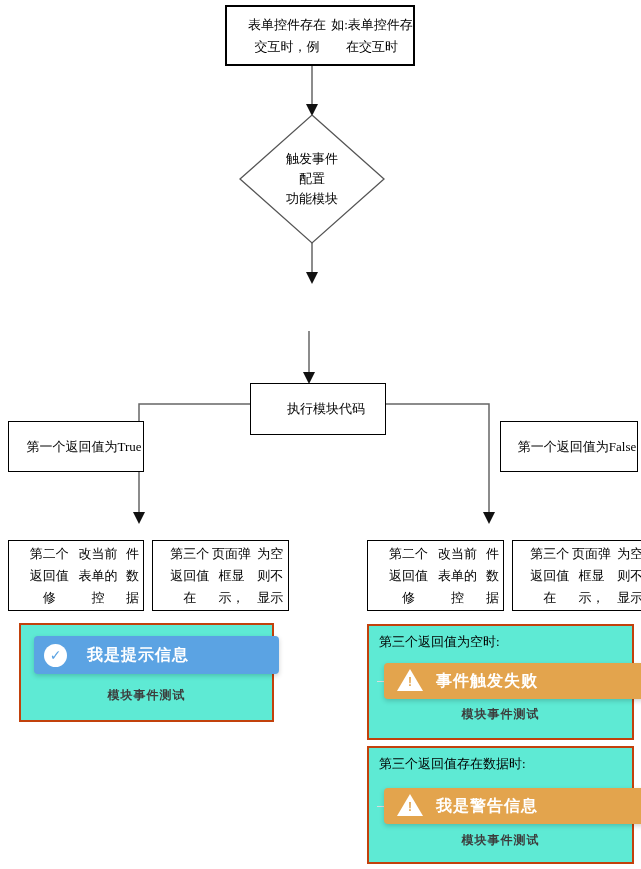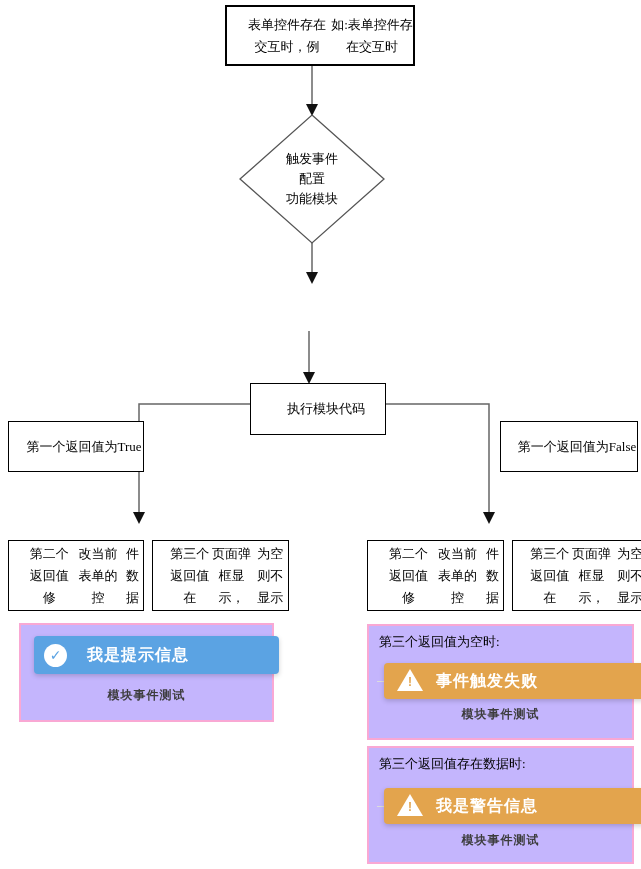--- a/index.html
+++ b/index.html
@@ -21,21 +21,21 @@
   .box-l2{left:152px;top:540px;width:119px;height:69px;}
   .box-r1{left:367px;top:540px;width:119px;height:69px;}
   .box-r2{left:512px;top:540px;width:119px;height:69px;}
   .fbox .ln{display:block;}
 
   
   .diamond-text{position:absolute;z-index:2;left:242px;top:149px;width:140px;
         text-align:center;font-size:13px;line-height:20px;color:#000;}
 
   
-  .panel{position:absolute;z-index:2;background:#c4b5fd;border:2px solid #f9a8d4;}
+  .panel{position:absolute;z-index:2;background:#5eead4;border:2px solid #c2410c;}
   .panel-success{left:19px;top:623px;width:251px;height:95px;}
   .panel-empty{left:367px;top:624px;width:263px;height:112px;}
   .panel-data{left:367px;top:746px;width:263px;height:114px;}
 
   .panel-label{position:absolute;left:10px;top:7px;font-size:13px;color:#000;
         font-family:"Liberation Serif","DejaVu Serif",serif;}
   .bg-line{position:absolute;left:8px;right:8px;height:1px;background:#dcdcdc;z-index:1;}
   .bg-patch{position:absolute;background:#e3e3e3;z-index:1;}
 
   .toast{position:absolute;z-index:2;display:flex;align-items:center;

